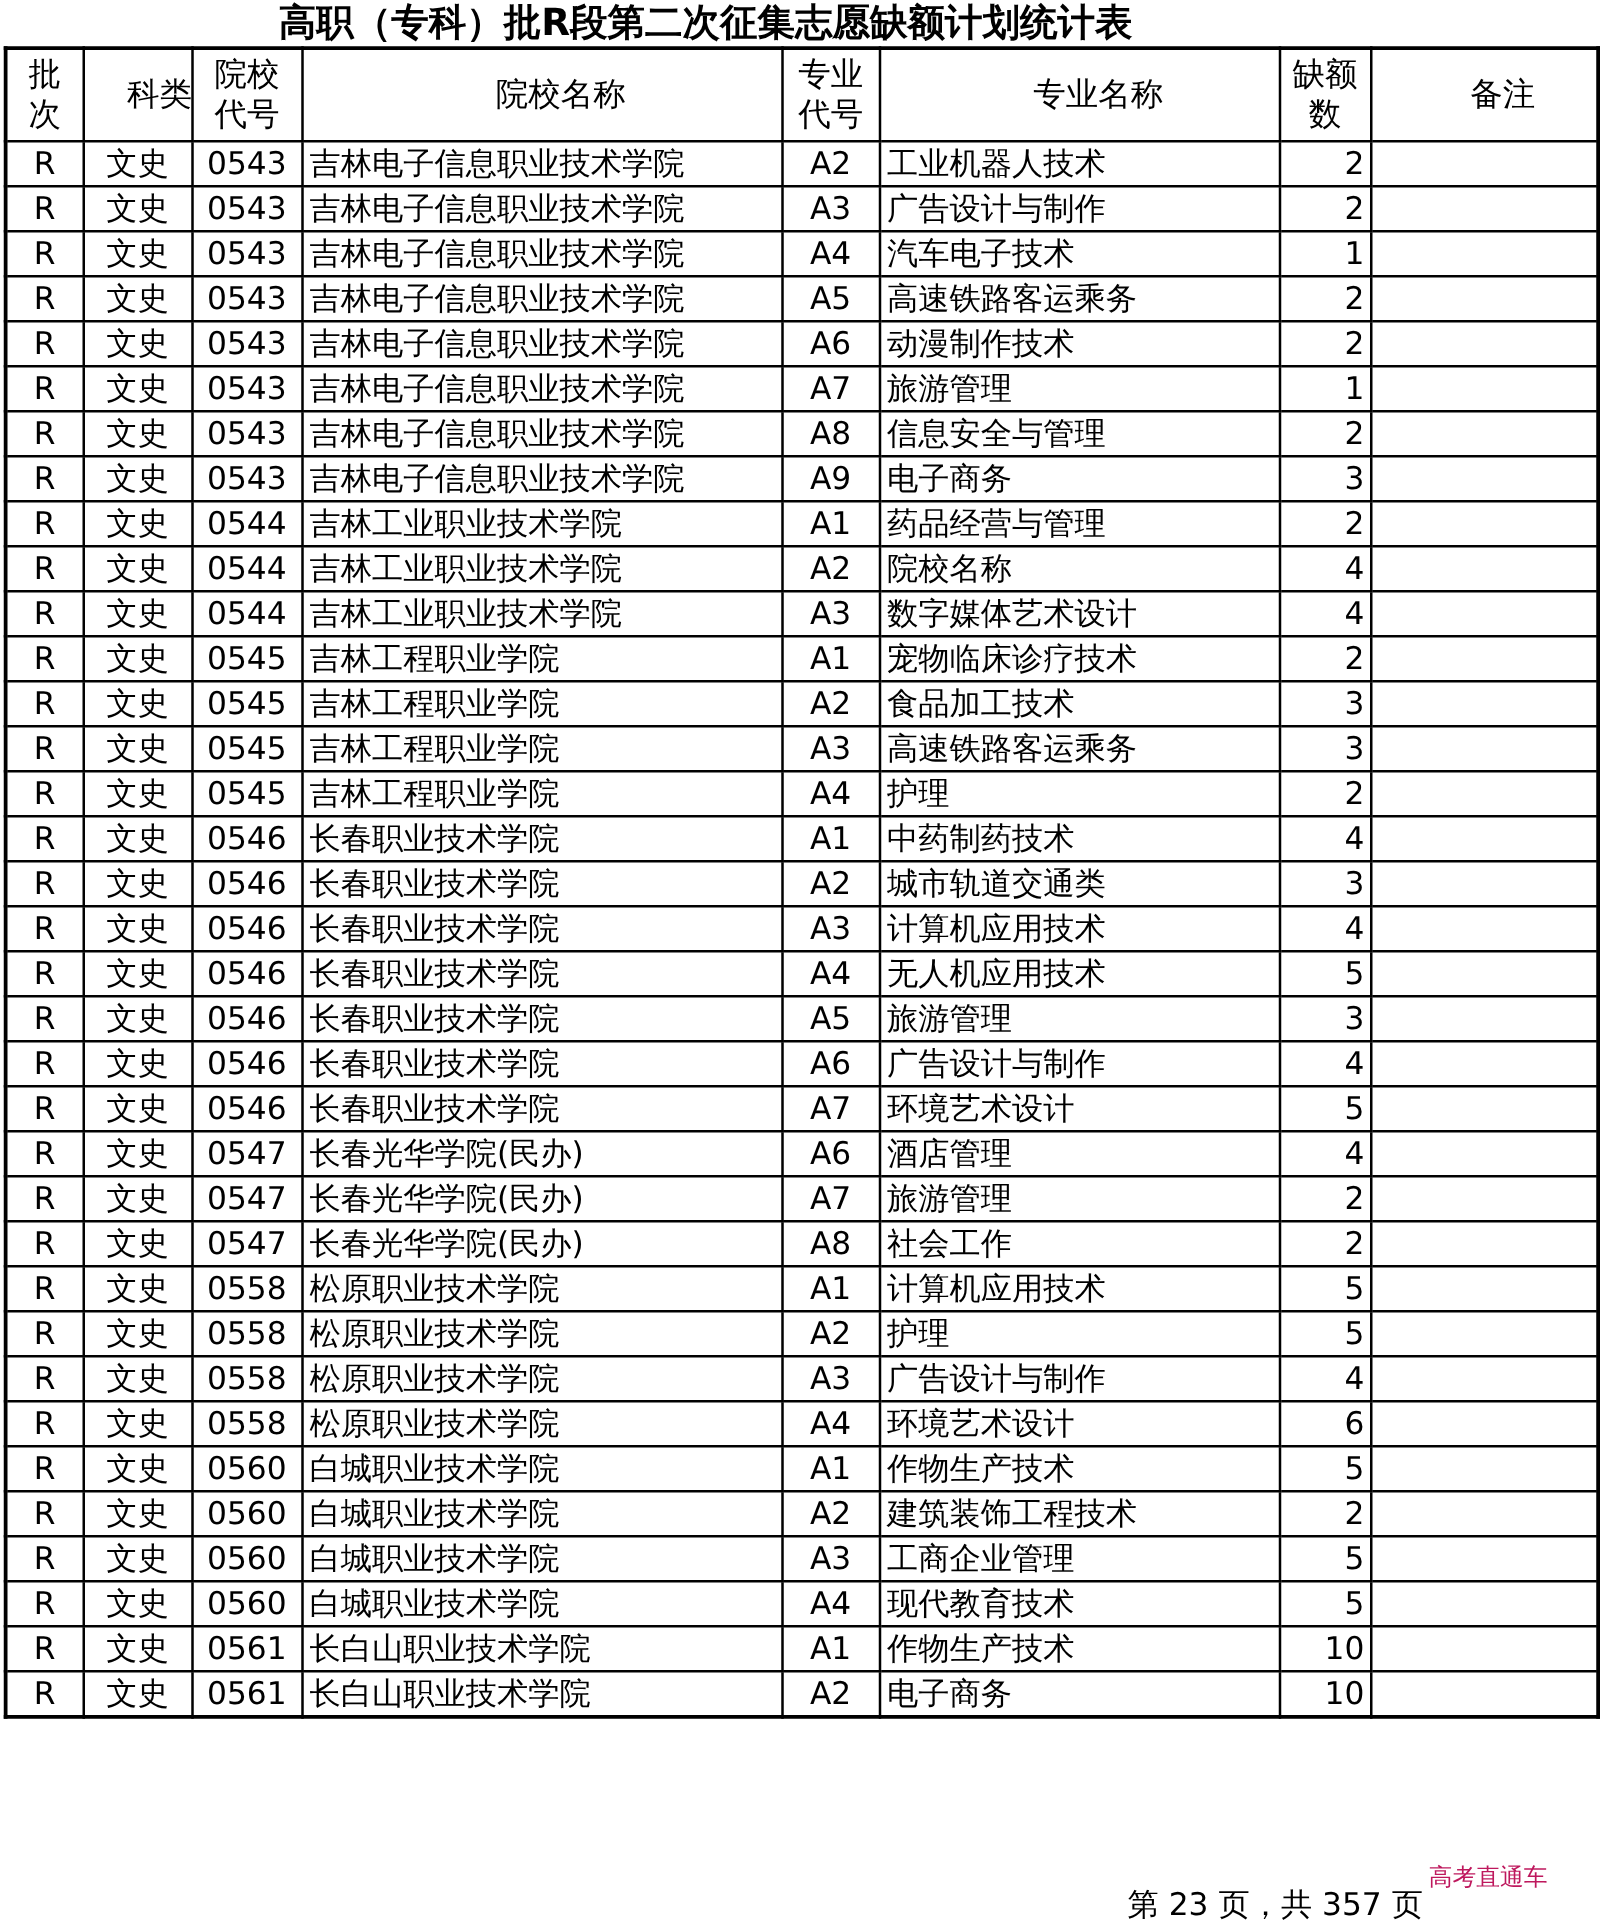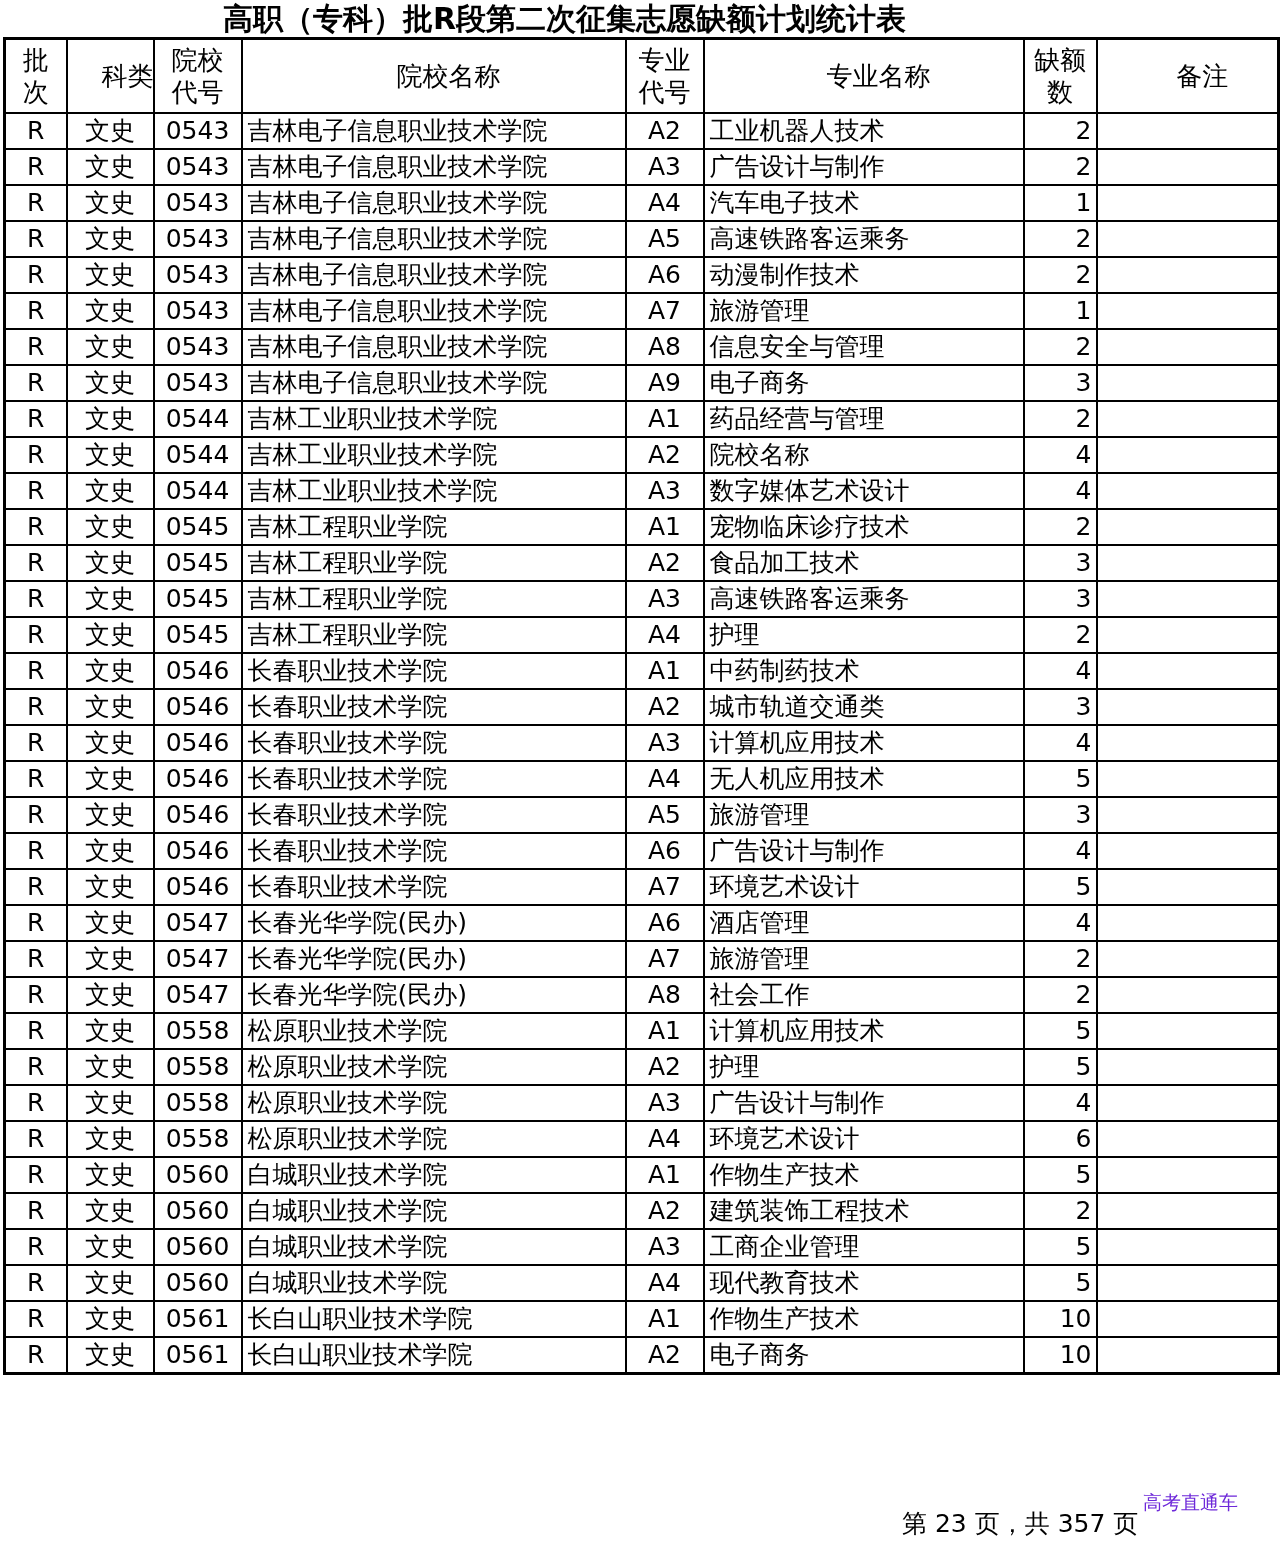--- a/index.html
+++ b/index.html
@@ -11,21 +11,21 @@
                   border-collapse: collapse; table-layout: fixed; }
     table.sheet td, table.sheet th { border: 2px solid #000; padding: 0 4px; height: 34px;
                   font-size: 25px; line-height: 34px; white-space: nowrap; overflow: hidden; font-weight: normal; }
     table.sheet th { height: 72px; line-height: 34px; text-align: center; font-size: 26px; padding-left: 34px; }
     table.sheet th.narrow { line-height: 32px; font-size: 26px; padding: 0 2px; }
     .c { text-align: center; }
     .l { text-align: left; padding-left: 5px !important; }
     .r { text-align: right; padding-right: 4px !important; }
     .outer { border: 3px solid #000 !important; }
     .footer-page { position: absolute; top: 1508px; left: 902px; font-size: 25px; line-height: 32px; white-space: nowrap; text-align: center; }
-    .watermark { position: absolute; top: 1490px; left: 1143px; font-size: 19px; color: #6d28d9; line-height: 24px; white-space: nowrap; }
+    .watermark { position: absolute; top: 1490px; left: 1143px; font-size: 19px; color: #be185d; line-height: 24px; white-space: nowrap; }
   </style>
 </head>
 <body>
 
 <div class="title">高职（专科）批R段第二次征集志愿缺额计划统计表</div>
 
 <table class="sheet outer">
   <colgroup>
     <col style="width:62px">
     <col style="width:87px">

